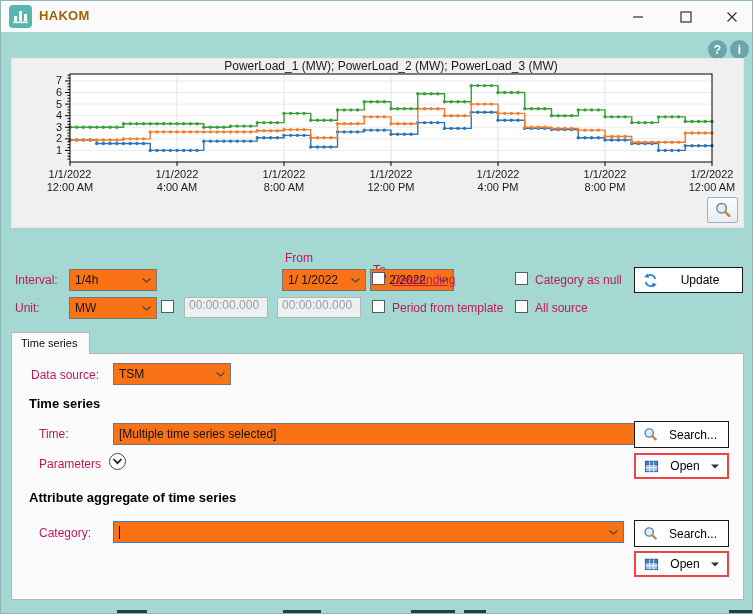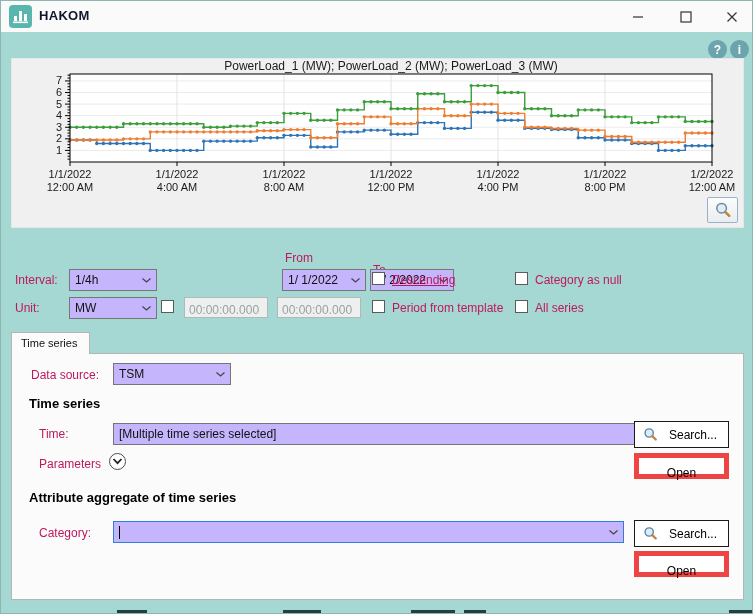--- a/index.html
+++ b/index.html
@@ -5,39 +5,39 @@
   html,body{margin:0;padding:0;}
   *{box-sizing:border-box;}
   .window{
     position:relative;width:753px;height:614px;overflow:hidden;
     background:#a5d8d3;font-family:"Liberation Sans",sans-serif;color:#111;
     border:1px solid #8fb5b1;
   }
   
   .titlebar{position:absolute;left:0;top:0;width:100%;height:31px;background:#fafafa;}
   .app-logo{position:absolute;left:8px;top:4px;width:23px;height:23px;border-radius:4px;background:#58b6ae;}
-  .app-title{position:absolute;left:38px;top:7px;font-size:13px;font-weight:600;color:#0f172a;letter-spacing:.3px;}
+  .app-title{position:absolute;left:38px;top:7px;font-size:13px;font-weight:600;color:#a16207;letter-spacing:.3px;}
   .tb-btn{position:absolute;top:0;width:44px;height:31px;display:flex;align-items:center;justify-content:center;background:transparent;border:none;padding:0;cursor:default;}
   
   .round-ico{position:absolute;width:19px;height:19px;border-radius:50%;background:#6ba4ac;color:#fff;
     font-size:12px;font-weight:bold;display:flex;align-items:center;justify-content:center;line-height:1;}
   
   .chart-panel{position:absolute;left:10px;top:57px;width:733px;height:170px;background:#f0f0f0;border:1px solid #e3e9e8;}
   .zoom-btn{position:absolute;left:706px;top:196px;width:31px;height:26px;border:1px solid #9ab2c8;border-radius:2px;
     background:linear-gradient(#fcfcfc,#e9edf0);display:flex;align-items:center;justify-content:center;padding:0;}
   
   .lbl{position:absolute;font-size:12px;color:#be185d;white-space:nowrap;}
-  .combo{position:absolute;height:22px;background:#c4b5fd;border:1px solid #767676;display:flex;align-items:center;padding:0 5px;font-size:12px;}
+  .combo{position:absolute;height:22px;background:#f97316;border:1px solid #767676;display:flex;align-items:center;padding:0 5px;font-size:12px;}
   .combo .ctext{flex:1;overflow:hidden;white-space:nowrap;}
   .combo svg{flex:0 0 auto;}
-  .tfield{position:absolute;height:21px;background:#eef0f0;border:1px solid #b2b8ba;color:#9aa0a3;font-size:12px;display:flex;align-items:flex-end;padding:0 4px;}
+  .tfield{position:absolute;height:21px;background:#eef0f0;border:1px solid #b2b8ba;color:#9aa0a3;font-size:12px;display:flex;align-items:flex-start;padding:0 4px;}
   .cb{position:absolute;width:13px;height:13px;background:#fff;border:1px solid #5a5a5a;}
   .btn{position:absolute;background:#fff;display:flex;align-items:center;font-size:12px;padding:0 8px;gap:8px;}
   .btn-dark{border:1px solid #1a1a1a;}
-  .btn-gray{border:5px solid #ef4444;flex-direction:column;}
+  .btn-gray{border:2px solid #ef4444;}
   .btn .grow{flex:1;text-align:center;}
   
   .tab{position:absolute;left:10px;top:331px;width:79px;height:22px;background:#fbfbfb;border:1px solid #b5b5b5;border-bottom:none;
     font-size:11px;padding:4px 0 0 9px;z-index:2;}
   .main-panel{position:absolute;left:10px;top:352px;width:733px;height:247px;background:#fbfbfb;border:1px solid #b5b5b5;z-index:1;}
   .heading{position:absolute;font-size:13px;font-weight:bold;color:#000;white-space:nowrap;}
   .expander{position:absolute;width:17px;height:17px;border-radius:50%;border:1.5px solid #4a4a4a;background:#fff;
     display:flex;align-items:center;justify-content:center;padding:0;}
   .caret-line{width:1px;height:13px;background:#000;margin-right:2px;}
   .combo-focused{border:1.5px solid #2f7ed8;}
@@ -486,41 +486,50 @@
         <polyline points="0.5,0.5 4.5,4 8.5,0.5" fill="none" stroke="#444" stroke-width="1.2"></polyline>
       </svg>
   </div>
 
   <div class="cb" style="left:371px;top:271px;"></div>
   <span class="lbl" style="left:391px;top:272px;text-decoration:underline;">Descending</span>
 
   <div class="cb" style="left:514px;top:271px;"></div>
   <span class="lbl" style="left:534px;top:272px;">Category as null</span>
 
+  <button class="btn btn-dark" style="left:633px;top:266px;width:109px;height:26px;">
+    <svg width="15" height="15" viewBox="0 0 16 16">
+      <path d="M13 6.5 A5 5 0 0 0 4.6 3.4" fill="none" stroke="#2b7cd3" stroke-width="1.8"></path>
+      <polygon points="4.9,0.6 1.4,4.2 6.4,5.4" fill="#2b7cd3"></polygon>
+      <path d="M3 9.5 A5 5 0 0 0 11.4 12.6" fill="none" stroke="#2b7cd3" stroke-width="1.8"></path>
+      <polygon points="11.1,15.4 14.6,11.8 9.6,10.6" fill="#2b7cd3"></polygon>
+    </svg>
+    <span class="grow">Update</span>
+  </button>
 
   <span class="lbl" style="left:14px;top:300px;">Unit:</span>
   <div class="combo" style="left:68px;top:296px;width:88px;">
     <span class="ctext">MW</span>
     <svg width="9" height="5" viewBox="0 0 9 5">
         <polyline points="0.5,0.5 4.5,4 8.5,0.5" fill="none" stroke="#444" stroke-width="1.2"></polyline>
       </svg>
   </div>
   <div class="cb" style="left:160px;top:299px;"></div>
   <div class="tfield" style="left:183px;top:296px;width:84px;">
     <span>00:00:00.000</span>
   </div>
   <div class="tfield" style="left:276px;top:296px;width:84px;">
     <span>00:00:00.000</span>
   </div>
 
   <div class="cb" style="left:371px;top:299px;"></div>
   <span class="lbl" style="left:391px;top:300px;">Period from template</span>
 
   <div class="cb" style="left:514px;top:299px;"></div>
-  <span class="lbl" style="left:534px;top:300px;">All series</span>
+  <span class="lbl" style="left:534px;top:300px;">All source</span>
 
   <div class="tab">
     <span>Time series</span>
   </div>
   <div class="main-panel"></div>
 
   <span class="lbl" style="left:30px;top:367px;z-index:3;">Data source:</span>
   <div class="combo" style="left:112px;top:362px;width:118px;z-index:3;">
     <span class="ctext">TSM</span>
     <svg width="9" height="5" viewBox="0 0 9 5">

